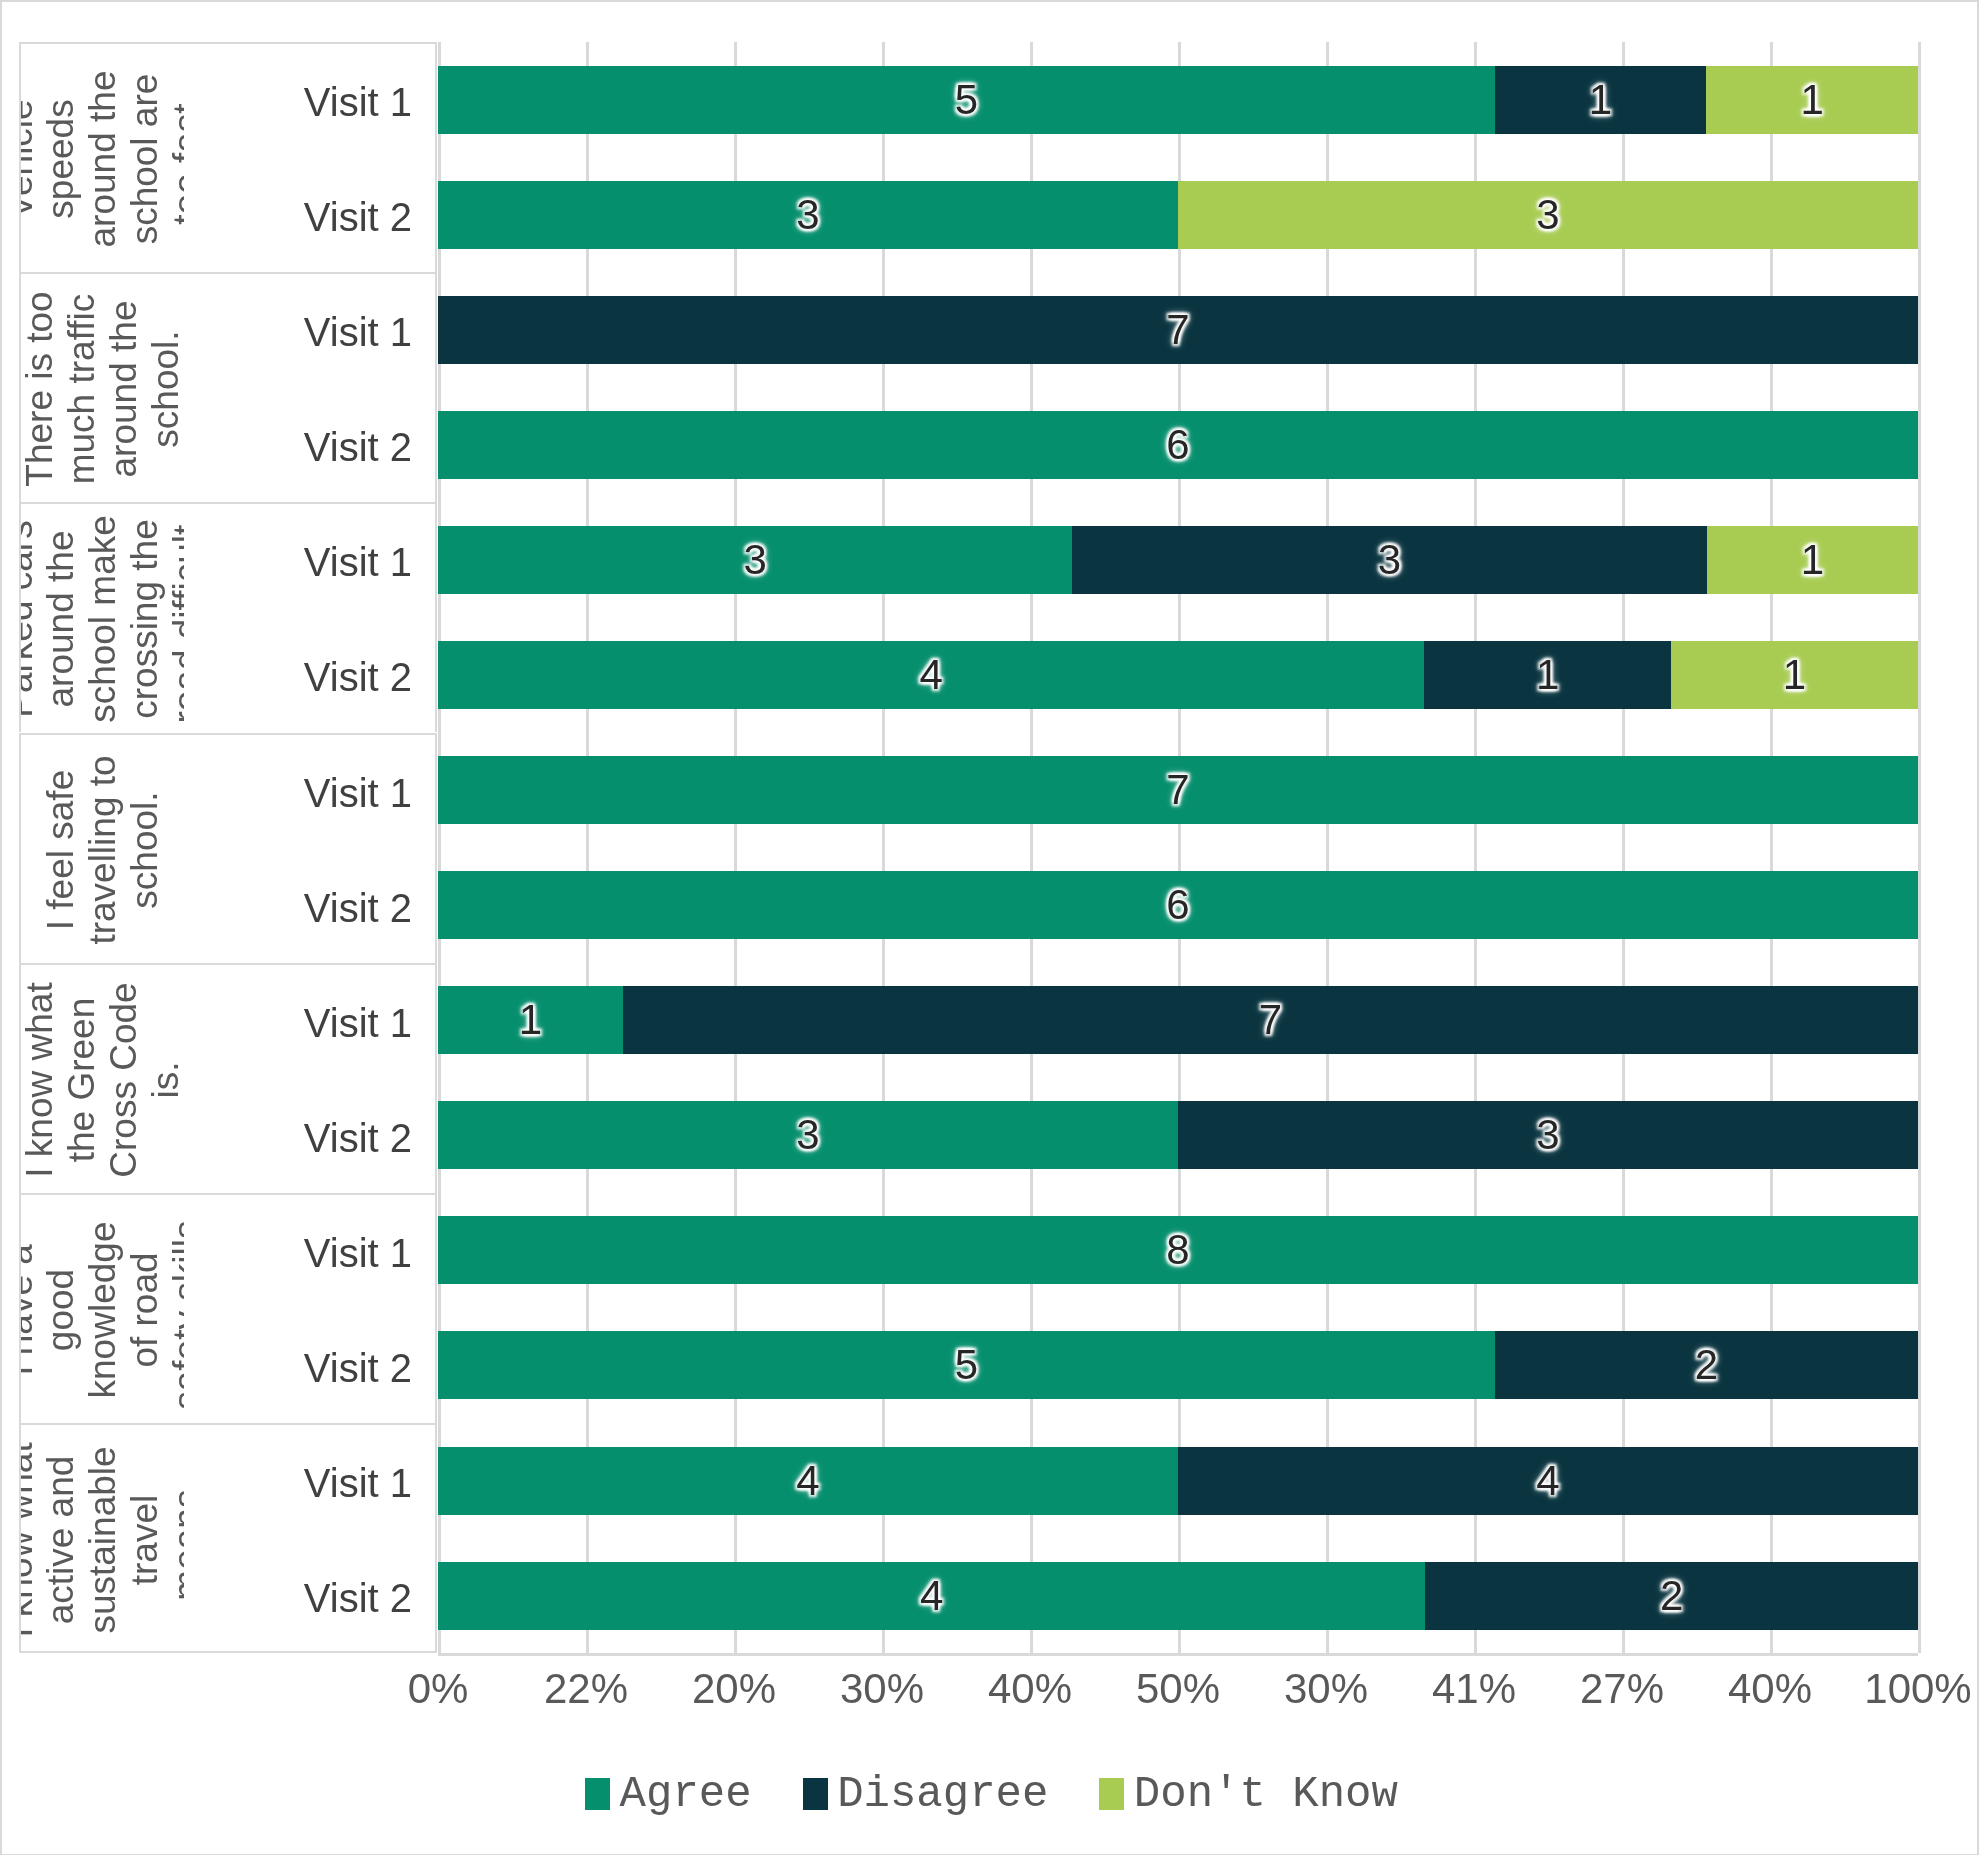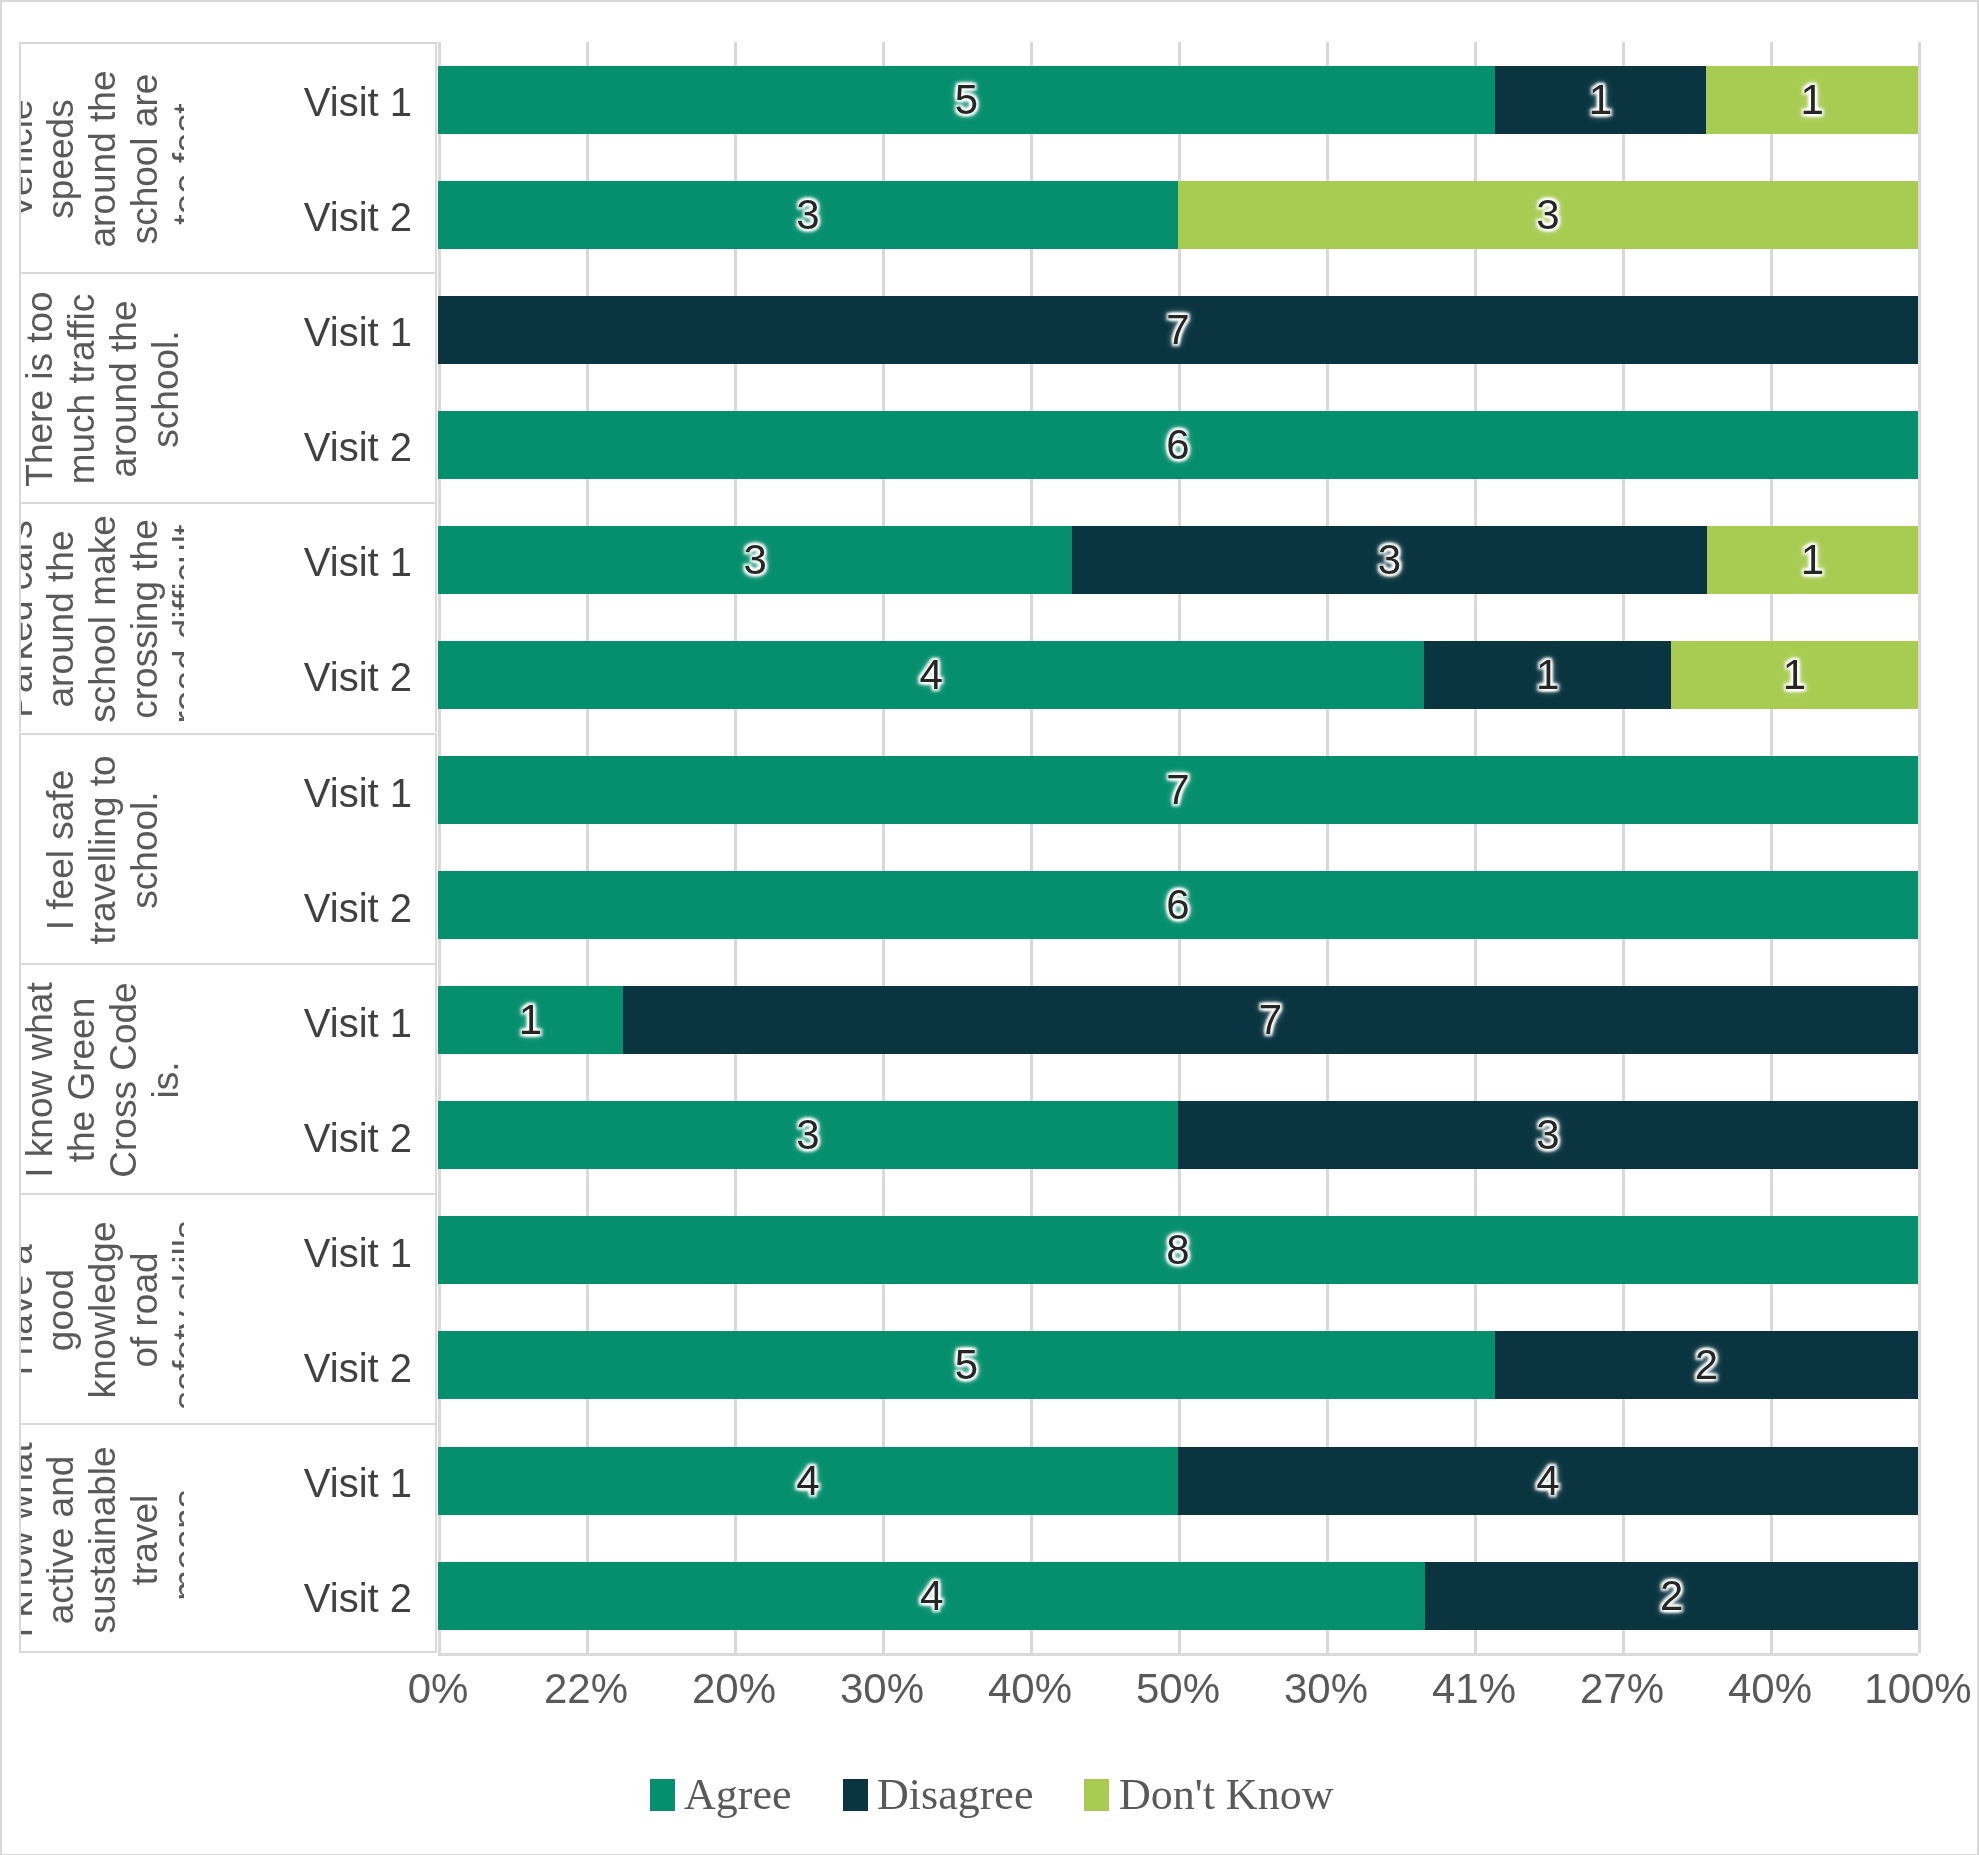--- a/index.html
+++ b/index.html
@@ -164,21 +164,21 @@
     gap: 9.5px;
   }
   .legend-swatch {
     width: 25px;
     height: 32px;
     display: inline-block;
   }
   .legend-label {
     color: #595959;
     font-size: 44px;
-    font-family: Liberation Serif, serif;
+    font-family: Liberation Mono, monospace;
     white-space: nowrap;
   }
 </style>
 </head>
 <body>
 
 <div id="root">
 
   <div class="chart-area">
     <div class="cat-col" id="cat-col">

